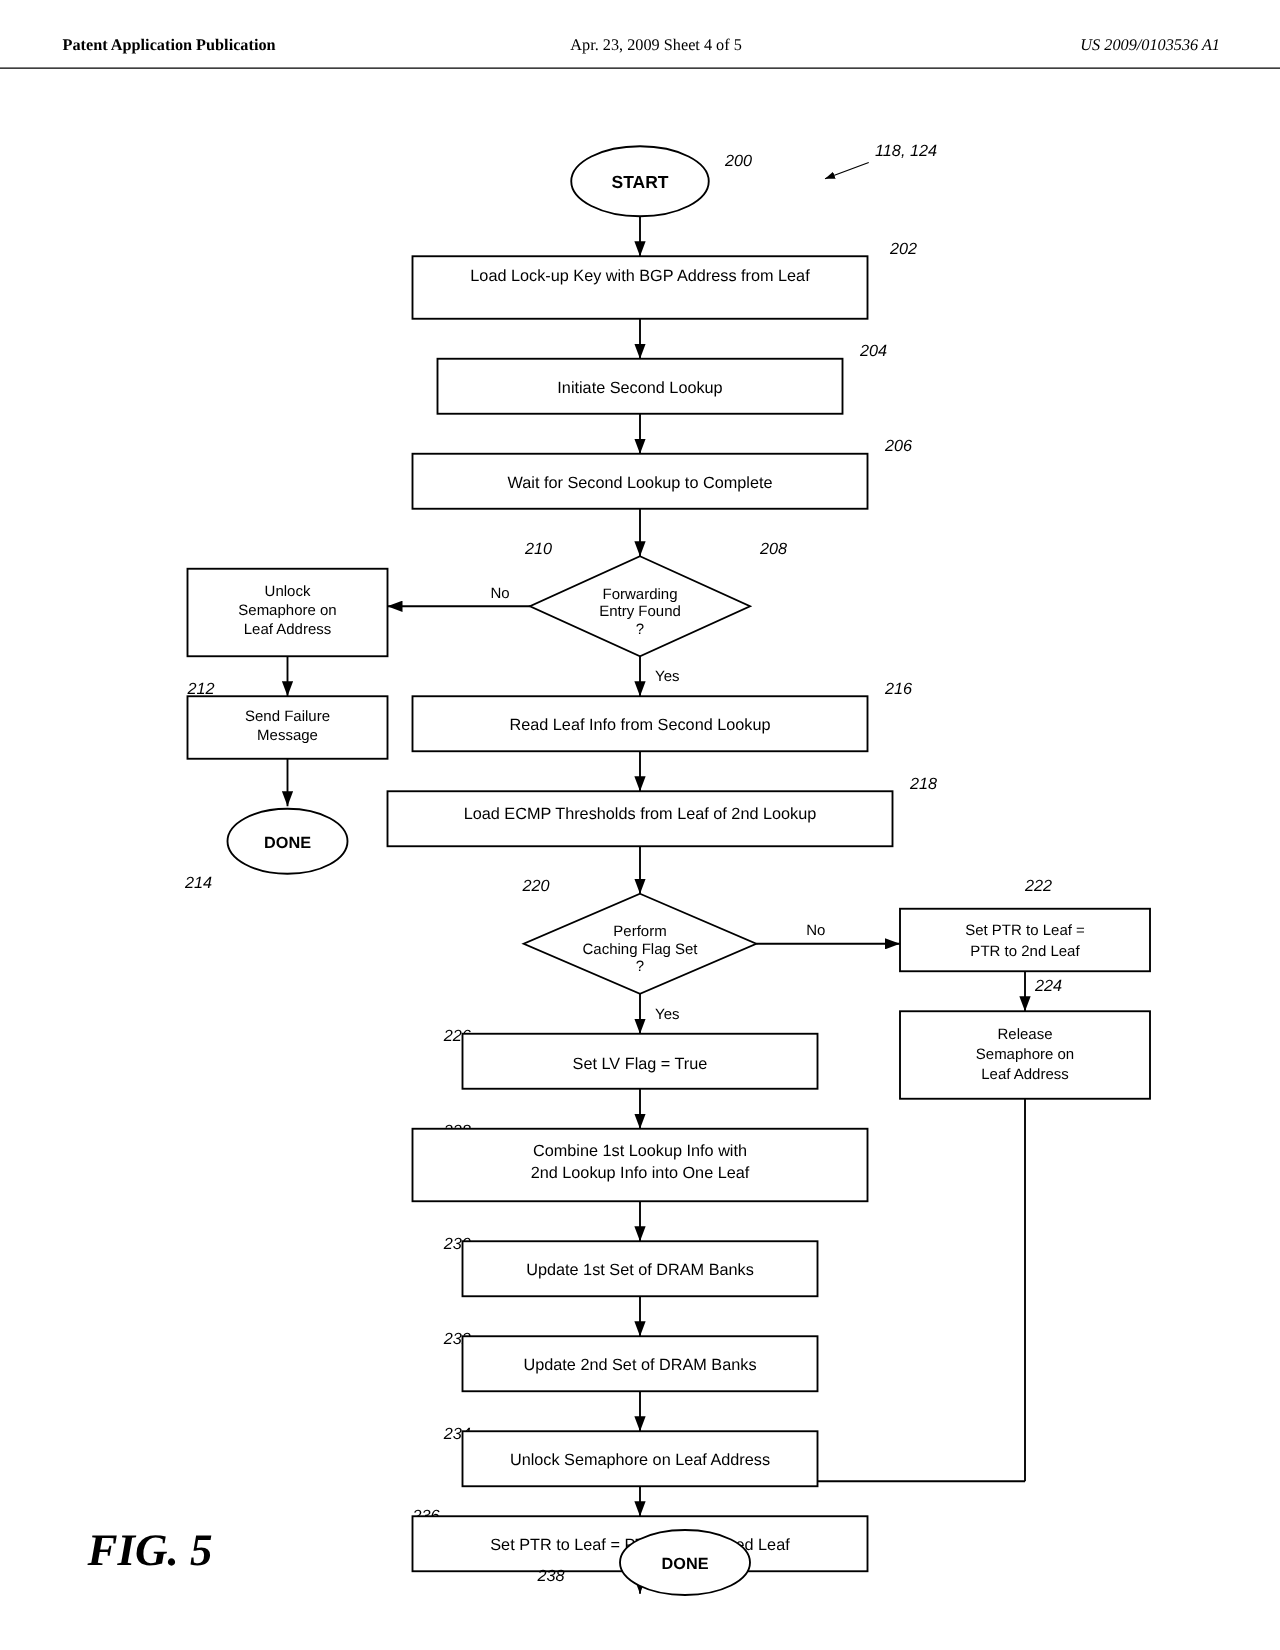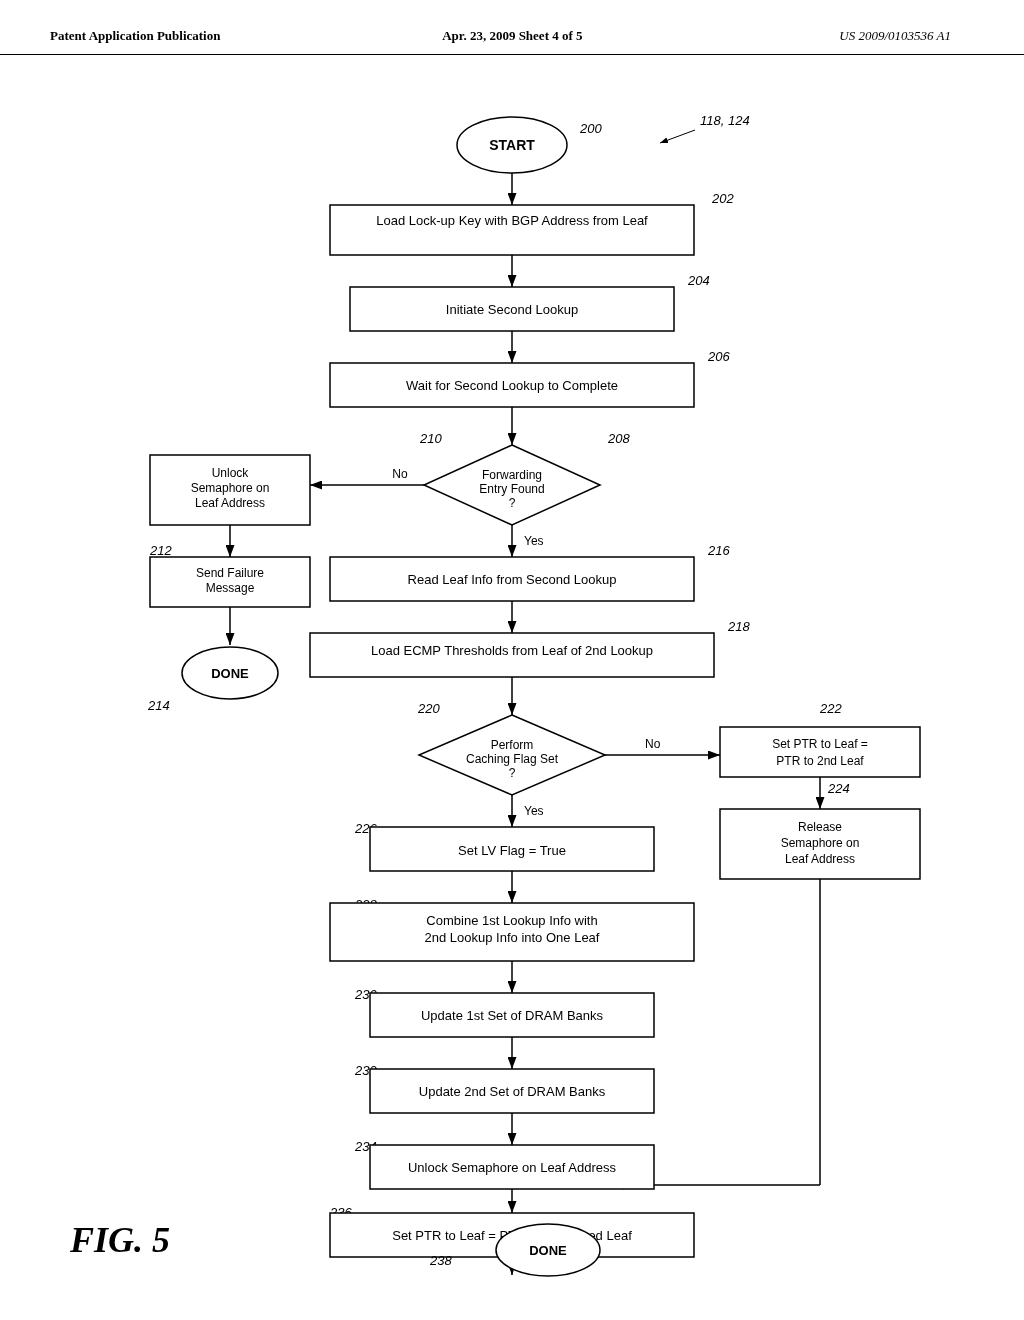--- a/index.html
+++ b/index.html
@@ -9,27 +9,27 @@
       width: 1024px;
       min-height: 1320px;
       position: relative;
       overflow-x: hidden;
     }
 
     .page-header {
       display: flex;
       justify-content: space-between;
       align-items: flex-start;
-      padding: 28px 73px 10px 50px;
+      padding: 28px 48px 10px 50px;
       border-bottom: 1px solid #000;
       font-size: 14px;
     }
 
     .header-left { font-weight: bold; font-size: 13px; }
-    .header-center { font-size: 13px; text-align: left; font-weight: bold; }
+    .header-center { font-size: 13px; text-align: left; }
     .header-right { font-size: 13px; font-style: italic; margin-left: 35px; }
 
     .diagram-area {
       position: relative;
       width: 100%;
       height: 1230px;
     }
 
     svg.flowchart {
       position: absolute;

